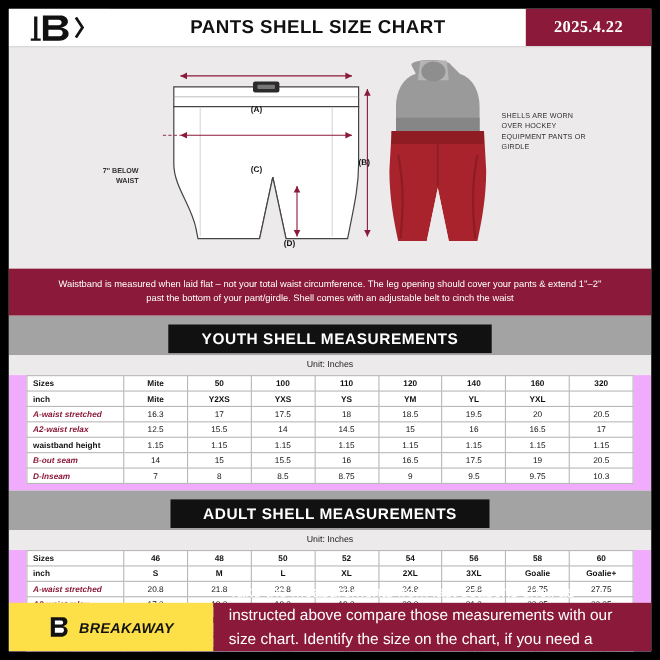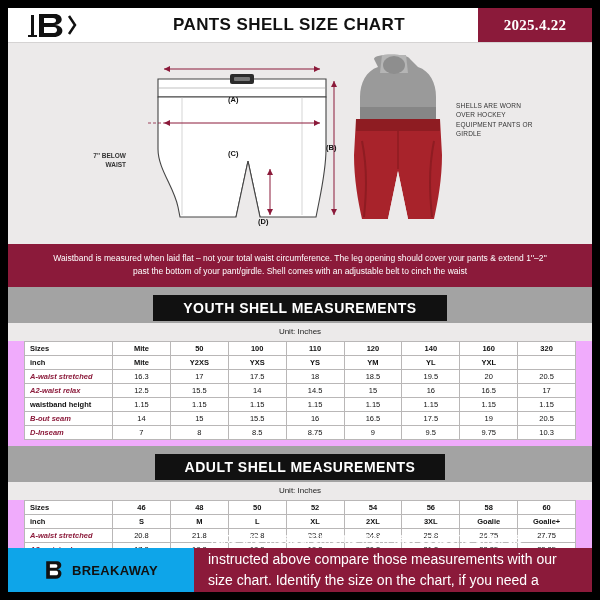--- a/index.html
+++ b/index.html
@@ -147,23 +147,24 @@
 
   
   .footer {
     position: absolute;
     left: 0; right: 0; bottom: 0;
     height: 44px;
     display: flex;
   }
   .ft-left {
     width: 186px;
-    background: #0ea5e9;
+    background: #fde047;
     display: flex; align-items: center; justify-content: center;
     gap: 6px;
+    font-style: italic;
   }
   .ft-brand {
     font-size: 13px;
     font-weight: bold;
     letter-spacing: .3px;
     color: #111;
   }
   .ft-right {
     flex: 1;
     background: #8b1a3a;

